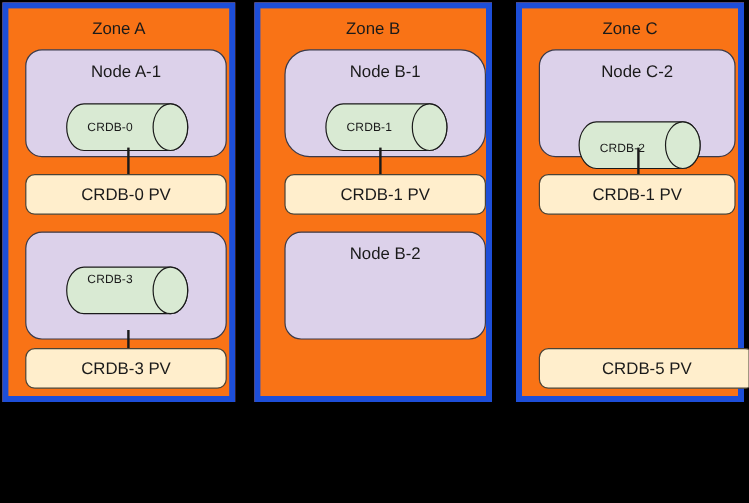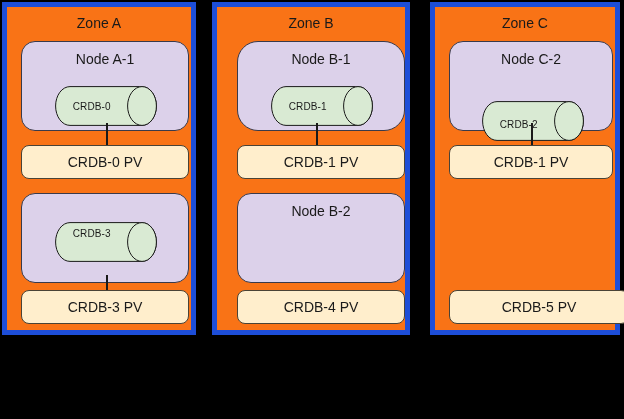--- a/index.html
+++ b/index.html
@@ -138,23 +138,20 @@
           <div class="cyl-label">CRDB-1</div>
         </div>
       </div>
       <div class="connector" style="left: 99px; top: 116px; height: 24px;"></div>
       <div class="node" style="left: 20px; top: 186px; width: 168px; height: 90px;">
         <div class="node-title">Node B-2</div>
       </div>
       <div class="pv" style="left: 20px; top: 138px; width: 168px; height: 34px;">
         <span class="pv-label">CRDB-1 PV</span>
       </div>
-      <div class="pv" style="left: 20px; top: 283px; width: 168px; height: 34px;">
-        <span class="pv-label">CRDB-4 PV</span>
-      </div>
     </div>
     <div class="zone" style="left: 430px; top: 2px; width: 190px; height: 333px;">
       <div class="zone-title">Zone C</div>
       <div class="node" style="left: 14px; top: 34px; width: 164px; height: 90px;">
         <div class="node-title">Node C-2</div>
         <div class="cylinder" style="left: 32px; top: 44px; width: 102px; height: 46px; margin-top: 15px;">
           <svg width="102" height="40" viewBox="0 0 102 40">
             <path d="M 14.999999999999998 0.6 L 87 0.6 A 14.399999999999999 19.4 0 0 1 87 39.4 L 14.999999999999998 39.4 A 14.399999999999999 19.4 0 0 1 14.999999999999998 0.6 Z" fill="#d9ead3" stroke="#1a1a1a" stroke-width="1"></path>
             <ellipse cx="87" cy="20" rx="14.399999999999999" ry="19.4" fill="#d9ead3" stroke="#1a1a1a" stroke-width="1"></ellipse>
           </svg>

